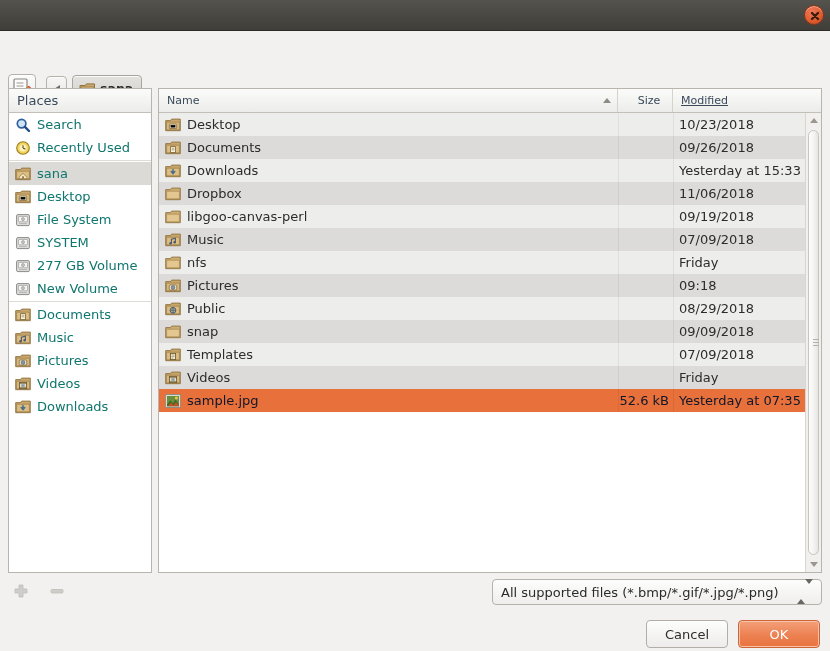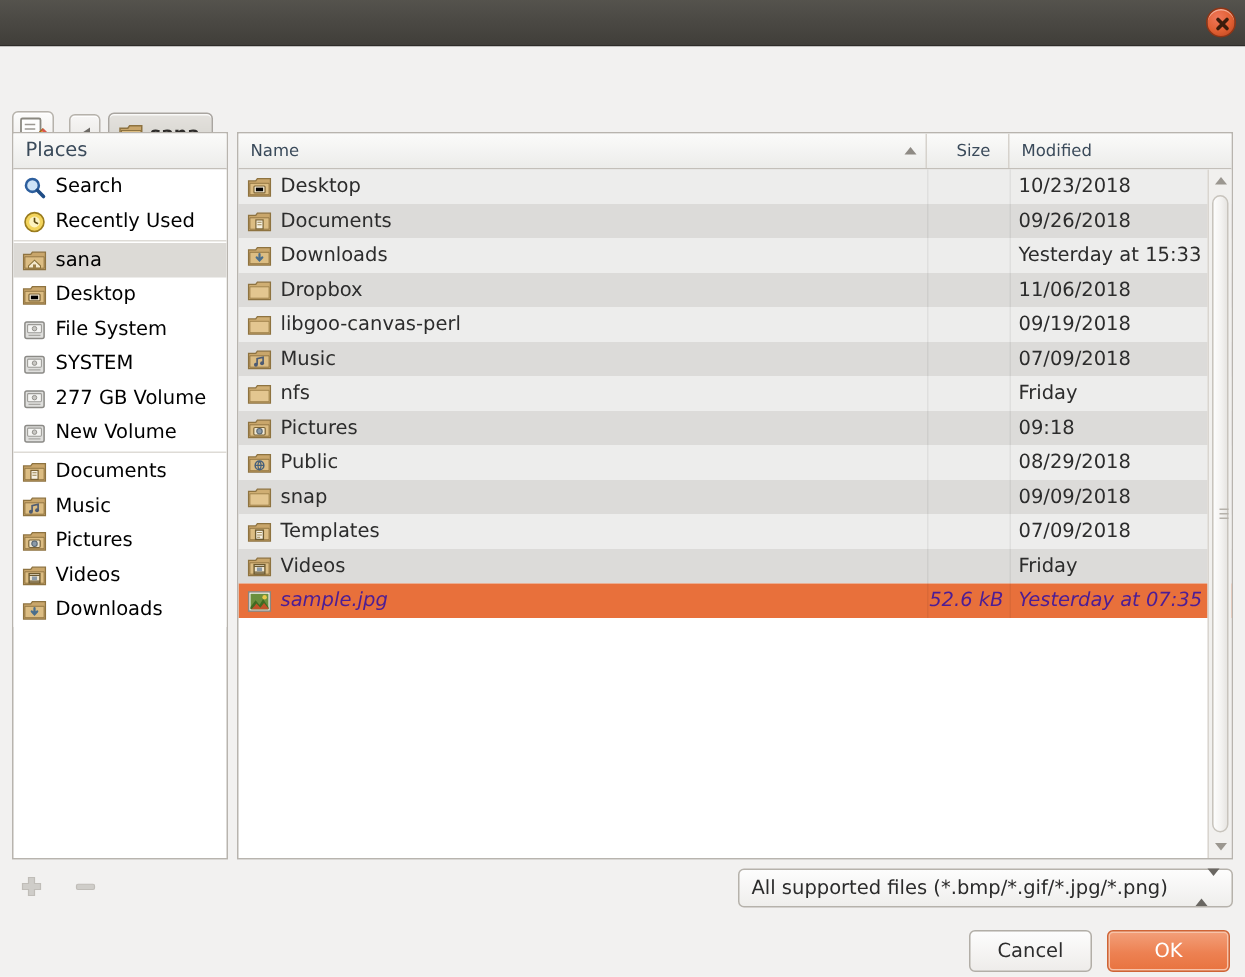--- a/index.html
+++ b/index.html
@@ -70,21 +70,21 @@
   }
   .places-head {
     height: 24px; background: linear-gradient(to bottom,#fbfbfa 0%,#ececea 100%);
     border-bottom: 1px solid #c3bfb9;
     display:flex; align-items:center; padding-left: 8px;
     color: #3a4a5a; font-size: 13px;
   }
   .places-list { background:#fff; }
   .place-row {
     height: 23px; display:flex; align-items:center; gap:6px;
-    padding-left: 6px; cursor: pointer; color:#000000;
+    padding-left: 6px; cursor: pointer; color:#0f766e;
     font-size: 13px; white-space: nowrap;
   }
   .place-row.sel { background: #dcdad6; }
   .place-sep { height:1px; background:#dedbd6; margin: 1px 0 1px 0; }
 
   
   .file-pane {
     position: absolute; left: 158px; top: 88px; width: 664px; height: 485px;
     background: #ffffff;
     border: 1px solid #b8b4ae;
@@ -96,33 +96,33 @@
     border-bottom: 1px solid #c3bfb9;
     color:#3a4a5a;
   }
   .fl-head .cell {
     display:flex; align-items:center; padding-left: 8px;
     border-right: 1px solid #d6d2cc; cursor: pointer;
     position: relative; font-size: 11px;
   }
   .col-name { width: 459px; }
   .col-size { width: 55px; justify-content: center; }
-  .col-mod  { width: 133px; border-right: none !important; }
+  .col-mod  { width: 133px; border-right: none !important; text-decoration: underline; }
   .sort-asc {
     position:absolute; right: 6px; top: 9px;
     width:0;height:0;border-style:solid;
     border-width: 0 4px 5px 4px;
     border-color: transparent transparent #8e8a84 transparent;
   }
   .fl-body { position:relative; }
   .fl-row { display:flex; height: 23px; cursor: pointer; align-items:center; }
   .fl-row.odd  { background: #ededec; }
   .fl-row.even { background: #dcdbd9; }
   .fl-row.sel  { background: #e8703b; }
-  .fl-row.sel .c { color: #4c1d95; font-style: italic; }
+  .fl-row.sel .c { color: #0f172a; }
   .fl-row .c {
     display:flex; align-items:center; height:23px; color:#2c2c2c;
     font-size: 13px; white-space: nowrap; overflow:hidden;
   }
   .c-name { width: 459px; gap:6px; padding-left: 6px; border-right:1px solid rgba(255,255,255,0); }
   .c-size { width: 55px; justify-content: flex-end; padding-right: 4px; }
   .c-mod  { width: 133px; padding-left: 6px; }
   
   .vrule { position:absolute; top:0; bottom:0; width:1px; background: rgba(0,0,0,0.06); }
 

